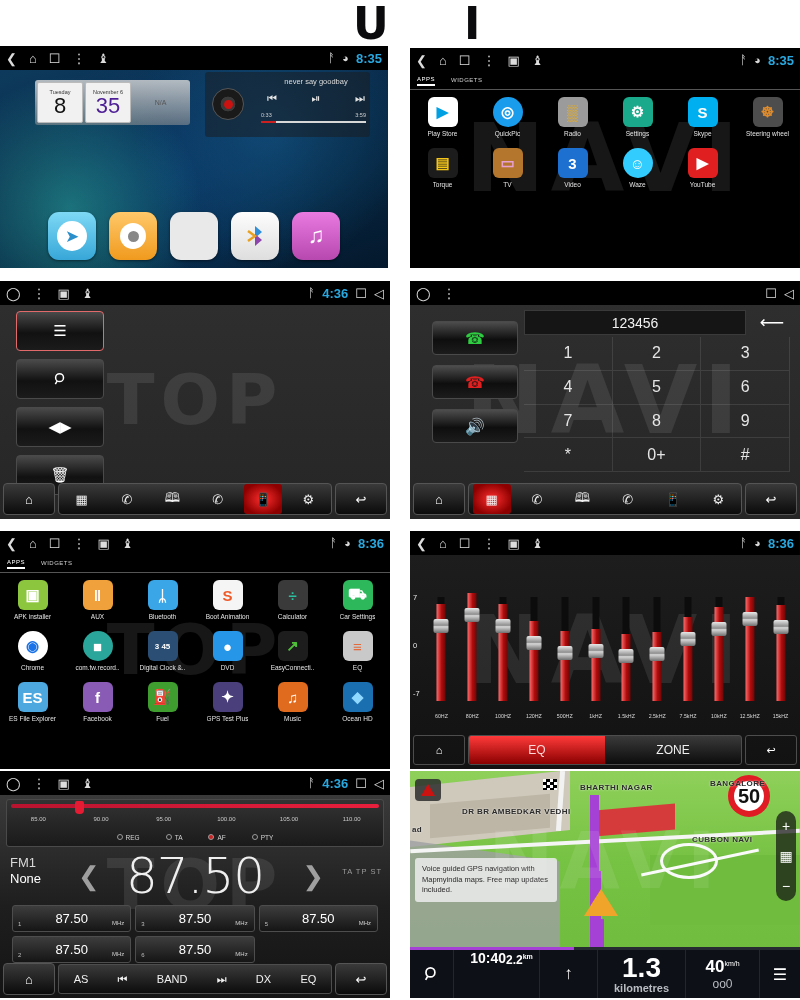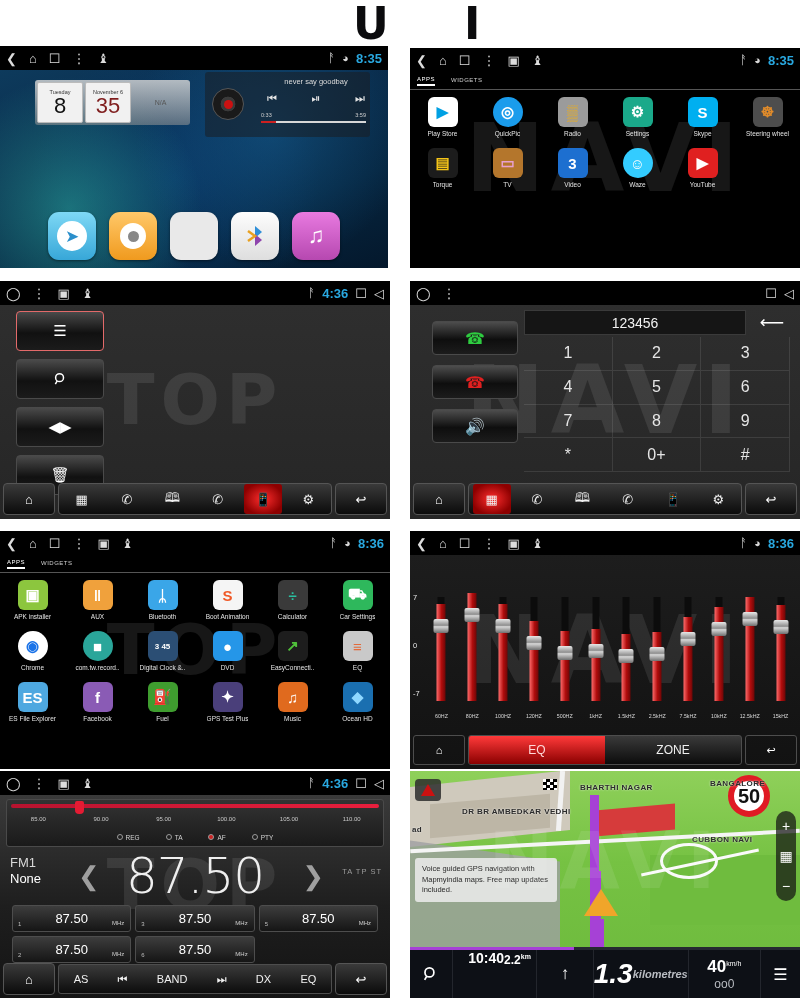--- a/index.html
+++ b/index.html
@@ -46,21 +46,21 @@
       radial-gradient(circle at 45% 55%, rgba(10,60,110,.75), transparent 60%),
       linear-gradient(160deg,#0d3a5c 0%, #0a2c4c 35%, #06253f 70%, #04182c 100%);
   }
   .clockwidget { position:absolute; left:35px; top:34px; width:155px; height:45px;
     background:linear-gradient(180deg, rgba(215,215,215,.82), rgba(150,150,150,.55));
     border-radius:3px; display:flex; align-items:stretch; padding:2px; gap:2px;}
   .cw-card { background:#f1f1f1; border:1px solid #bbb; border-radius:2px;
     width:46px; display:flex; flex-direction:column; align-items:center; justify-content:center; }
   .cw-card .lbl { font-size:5.5px; color:#333; }
   .cw-card .big { font-size:22px; color:#111; line-height:22px; font-weight:400;}
-  .cw-card.red .big { color:#7f1d1d; }
+  .cw-card.red .big { color:#4c1d95; }
   .cw-na { flex:1; display:flex; align-items:center; justify-content:center;
     font-size:7px; color:#555; }
   .musicwidget { position:absolute; left:205px; top:26px; width:165px; height:65px;
     background:rgba(25,30,35,.55); border-radius:3px; padding:5px 7px; }
   .mw-title { position:absolute; left:62px; top:5px; width:98px; text-align:center;
     color:#dcdcdc; font-size:7.5px; }
   .mw-disc { position:absolute; left:7px; top:16px; width:32px; height:32px;
     border-radius:50%; background:radial-gradient(circle,#3a3a3a 0 34%,#1a1a1a 36% 100%);
     border:1px solid #555; display:flex; align-items:center; justify-content:center;}
   .mw-disc .dot { width:9px; height:9px; border-radius:50%; background:#cc1111; }
@@ -880,21 +880,21 @@
             <path d="M4.5 9.5 L2.5 13" stroke="#fff" stroke-width="1.6"></path>
           </svg>
       </div>
       <div class="mf-sec mf-time" style="width:86px">
         <div class="t1">10:40</div>
         <div class="t2"><span>2.2</span><sup style="font-size:7px">km</sup></div>
       </div>
       <div class="mf-sec" style="width:58px">
         <span style="font-size:17px;font-weight:bold">↑</span>
       </div>
-      <div class="mf-sec mf-dist" style="flex:1;flex-direction:row;font-style:italic;">
+      <div class="mf-sec mf-dist" style="flex:1;flex-direction:column;">
         <div class="d">1.3</div>
         <div class="u">kilometres</div>
       </div>
       <div class="mf-sec mf-spd" style="width:74px;flex-direction:column">
         <div><span class="s">40</span><sup class="u">km/h</sup></div>
         <div style="font-size:12px;color:#b9bcc2">oo0</div>
       </div>
       <div class="mf-sec" style="width:40px;border-right:none">
         <span style="font-size:16px">☰</span>
       </div>

